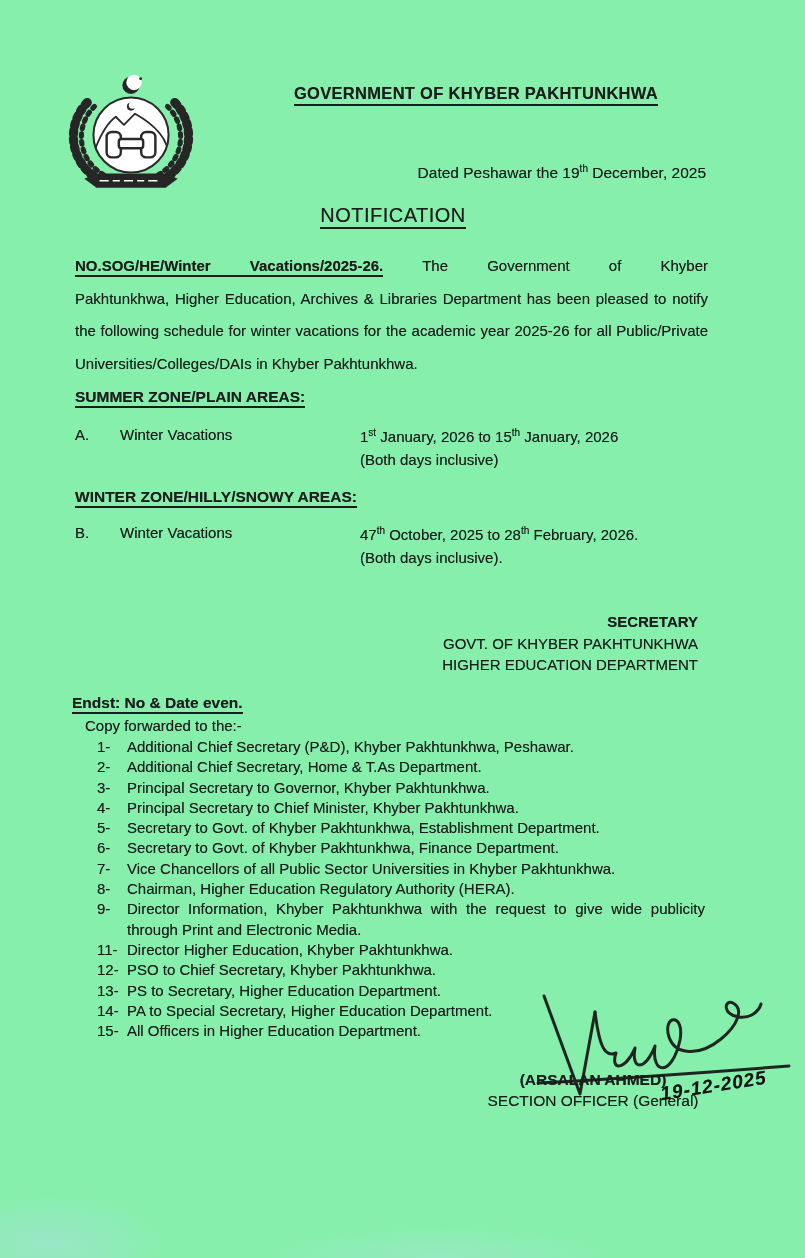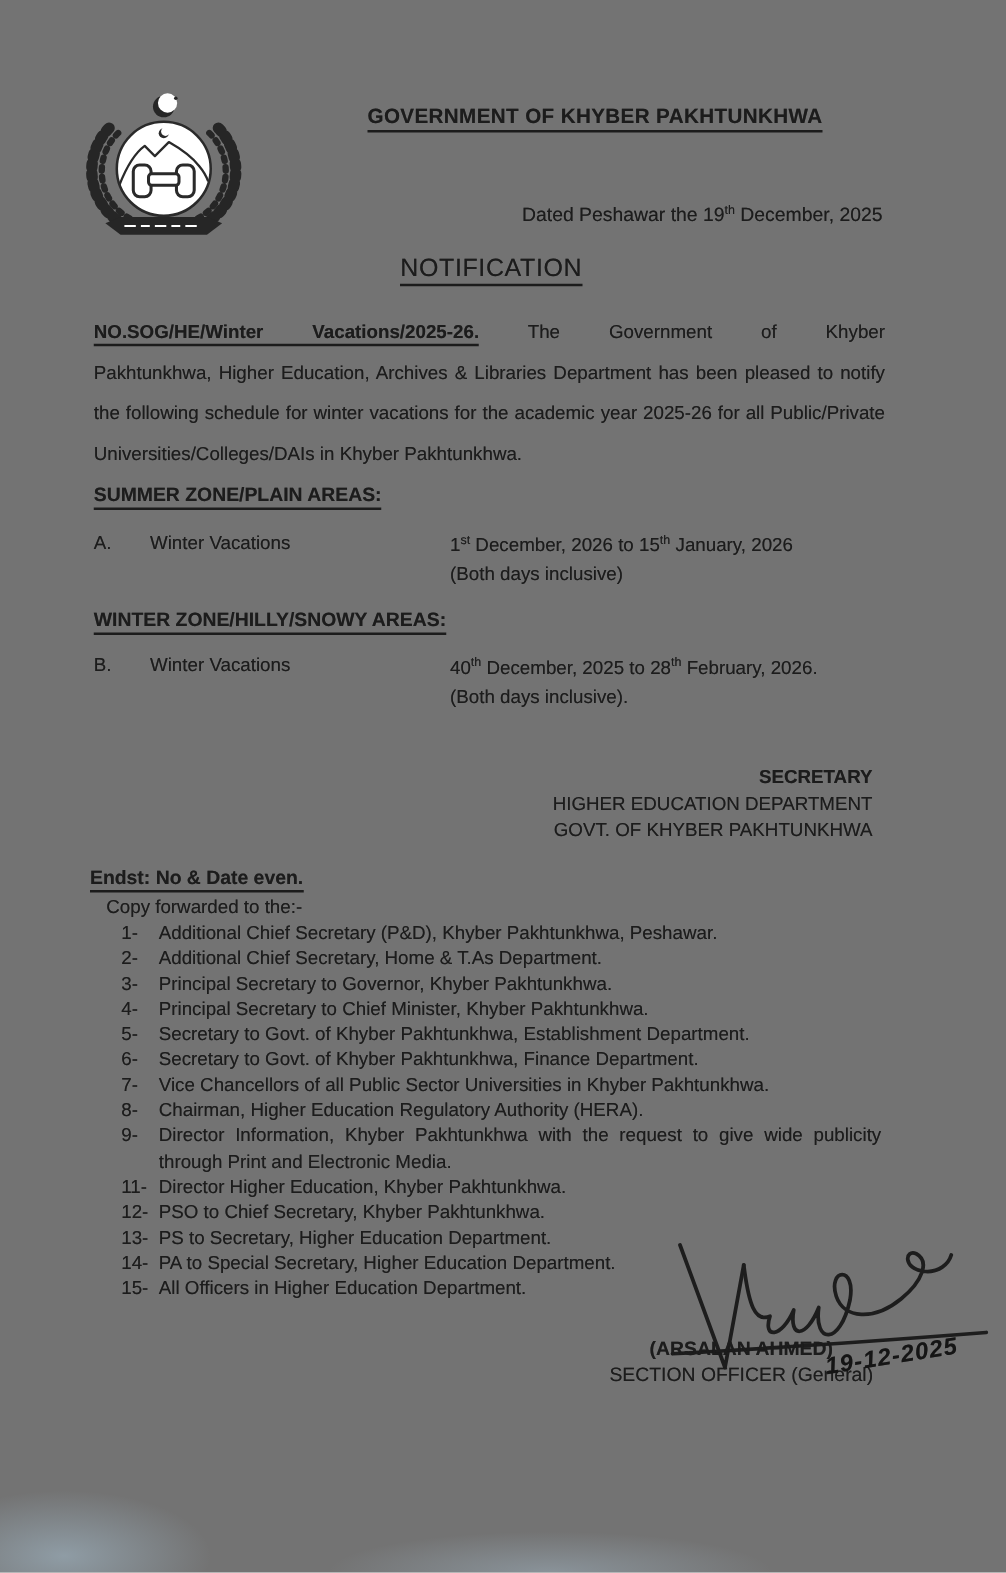--- a/index.html
+++ b/index.html
@@ -1,19 +1,19 @@
 <!DOCTYPE html>
 <html><head>
 <meta charset="utf-8">
 <title>Notification - Winter Vacations 2025-26</title>
 <style>
   html,body{margin:0;padding:0;background:#e9e9e9;}
   .page{
     position:relative; width:805px; height:1258px; margin:0 auto;
-    background:#737373; overflow:hidden;
+    background:#86efac; overflow:hidden;
     font-family:"Liberation Sans","DejaVu Sans",sans-serif;
     color:#1c1c1c;
     text-shadow:0 0 .4px rgba(20,20,20,.55);
   }
   .abs{position:absolute;}
   .b{font-weight:bold;}
   .u2{border-bottom:2.2px solid #1c1c1c; padding-bottom:1px;}
   sup.sp{font-size:10px; vertical-align:super; line-height:0;}
 
   
@@ -117,40 +117,40 @@
     <div class="para-line1"><span class="b u2">NO.SOG/HE/Winter Vacations/2025-26.</span> <span>The Government of Khyber</span></div>
     <div class="para-rest">Pakhtunkhwa, Higher Education, Archives &amp; Libraries Department has been pleased to notify the following schedule for winter vacations for the academic year 2025-26 for all Public/Private Universities/Colleges/DAIs in Khyber Pakhtunkhwa.</div>
   </div>
 
   <div class="abs zone-h" style="top:388px;">
     <span class="u2">SUMMER ZONE/PLAIN AREAS:</span>
   </div>
   <div class="abs sched-row" style="top:426px;">
     <span class="serial">A.</span><span>Winter Vacations</span>
     <div class="value">
-      <span>1</span><sup class="sp">st</sup><span> December, 2026 to 15</span><sup class="sp">th</sup><span> January, 2026</span>
+      <span>1</span><sup class="sp">st</sup><span> January, 2026 to 15</span><sup class="sp">th</sup><span> January, 2026</span>
       <div>(Both days inclusive)</div>
     </div>
   </div>
 
   <div class="abs zone-h" style="top:488px;">
     <span class="u2">WINTER ZONE/HILLY/SNOWY AREAS:</span>
   </div>
   <div class="abs sched-row" style="top:524px;">
     <span class="serial">B.</span><span>Winter Vacations</span>
     <div class="value">
-      <span>40</span><sup class="sp">th</sup><span> December, 2025 to 28</span><sup class="sp">th</sup><span> February, 2026.</span>
+      <span>47</span><sup class="sp">th</sup><span> October, 2025 to 28</span><sup class="sp">th</sup><span> February, 2026.</span>
       <div>(Both days inclusive).</div>
     </div>
   </div>
 
   <div class="abs signatory">
     <div class="b">SECRETARY</div>
+    <div>GOVT. OF KHYBER PAKHTUNKHWA</div>
     <div>HIGHER EDUCATION DEPARTMENT</div>
-    <div>GOVT. OF KHYBER PAKHTUNKHWA</div>
   </div>
 
   <div class="abs endst-h">
     <span class="u2">Endst: No &amp; Date even.</span>
   </div>
   <div class="abs copy-line">Copy forwarded to the:-</div>
 
   <div class="abs endst-list">
     <div class="endst-item">
         <span class="num">1-</span>

